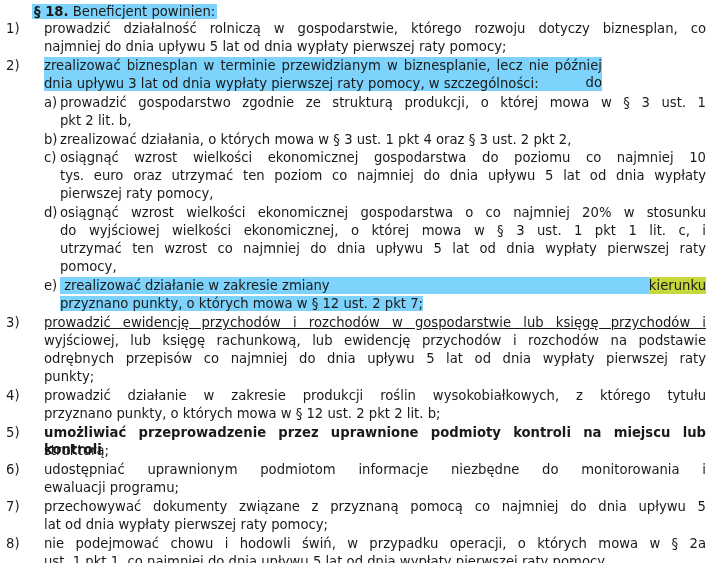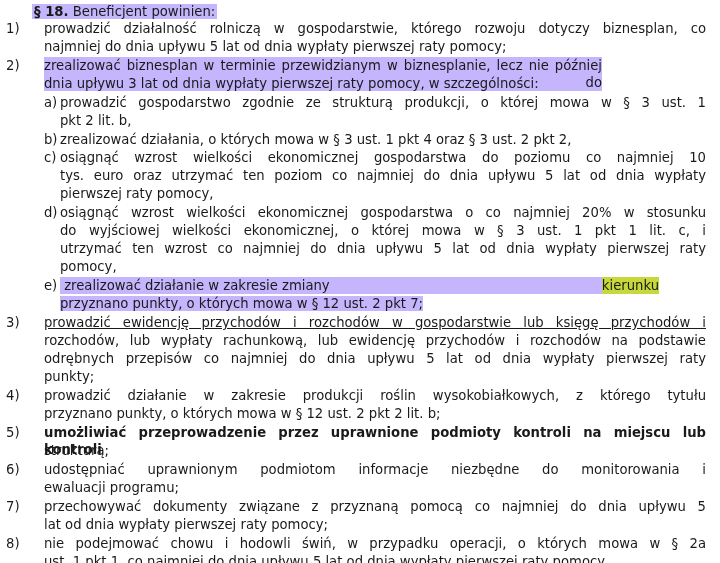--- a/index.html
+++ b/index.html
@@ -1,20 +1,20 @@
 <!DOCTYPE html>
 <html><head>
 <meta charset="utf-8">
 <style>
   html, body { margin:0; padding:0; background:#ffffff; }
   body { width:720px; height:563px; overflow:hidden; position:relative;
          font-family:"DejaVu Sans", sans-serif; font-size:13.2px; color:#1a1a1a; }
   .doc { position:absolute; left:0; top:0; width:720px; }
   .line { position:absolute; white-space:nowrap; line-height:17px; height:17px; }
-  .hl { background:#c4b5fd; }
+  .hl { background:#7dd3fc; }
   .hl2 { background:#c6d83a; }
   .num { position:absolute; left:6px; }
   .just { display:inline-block; text-align:justify; text-align-last:justify; white-space:normal; }
   b { font-weight:bold; }
 </style>
 </head>
 <body>
 
 <div class="doc">
 
@@ -56,31 +56,31 @@
     <span>d)</span>
   </div>
   <div class="line" style="left:60px; top:204px; width:646px;"><span class="just" style="width:646px;">osiągnąć wzrost wielkości ekonomicznej gospodarstwa o co najmniej 20% w stosunku</span></div>
   <div class="line" style="left:60px; top:222px; width:646px;"><span class="just" style="width:646px;">do wyjściowej wielkości ekonomicznej, o której mowa w § 3 ust. 1 pkt 1 lit. c, i</span></div>
   <div class="line" style="left:60px; top:240px; width:646px;"><span class="just" style="width:646px;">utrzymać ten wzrost co najmniej do dnia upływu 5 lat od dnia wypłaty pierwszej raty</span></div>
   <div class="line" style="left:60px; top:258px;">pomocy,</div>
 
   <div class="line" style="left:44px; top:277px;">
     <span>e)</span>
   </div>
-  <div class="line hl" style="left:60px; top:277px; width:599px; display:flex; justify-content:space-between;">
+  <div class="line hl" style="left:60px; top:277px; width:646px; display:flex; justify-content:space-between;">
     <span style="white-space:pre;"> zrealizować działanie w zakresie zmiany </span>
     <span class="hl2">kierunku</span>
   </div>
   <div class="line" style="left:60px; top:295px;"><span class="hl">przyznano punkty, o których mowa w § 12 ust. 2 pkt 7;</span></div>
 
   <div class="line" style="top:314px; width:720px;">
     <span class="num">3)</span>
     <span class="just" style="position:absolute; left:44px; width:662px;text-decoration:underline;">prowadzić ewidencję przychodów i rozchodów w gospodarstwie lub księgę przychodów i</span>
   </div>
-  <div class="line" style="left:44px; top:332px; width:662px;"><span class="just" style="width:662px;">rozchodów, lub wypłaty rachunkową, lub ewidencję przychodów i rozchodów na podstawie</span></div>
+  <div class="line" style="left:44px; top:332px; width:662px;"><span class="just" style="width:662px;">wyjściowej, lub księgę rachunkową, lub ewidencję przychodów i rozchodów na podstawie</span></div>
   <div class="line" style="left:44px; top:350px; width:662px;"><span class="just" style="width:662px;">odrębnych przepisów co najmniej do dnia upływu 5 lat od dnia wypłaty pierwszej raty</span></div>
   <div class="line" style="left:44px; top:368px;">punkty;</div>
 
   <div class="line" style="top:387px; width:720px;">
     <span class="num">4)</span>
     <span class="just" style="position:absolute; left:44px; width:662px;"> prowadzić działanie w zakresie produkcji roślin wysokobiałkowych, z którego tytułu</span>
   </div>
   <div class="line" style="left:44px; top:405px;">przyznano punkty, o których mowa w § 12 ust. 2 pkt 2 lit. b;</div>
 
   <div class="line" style="top:424px; width:720px;">

